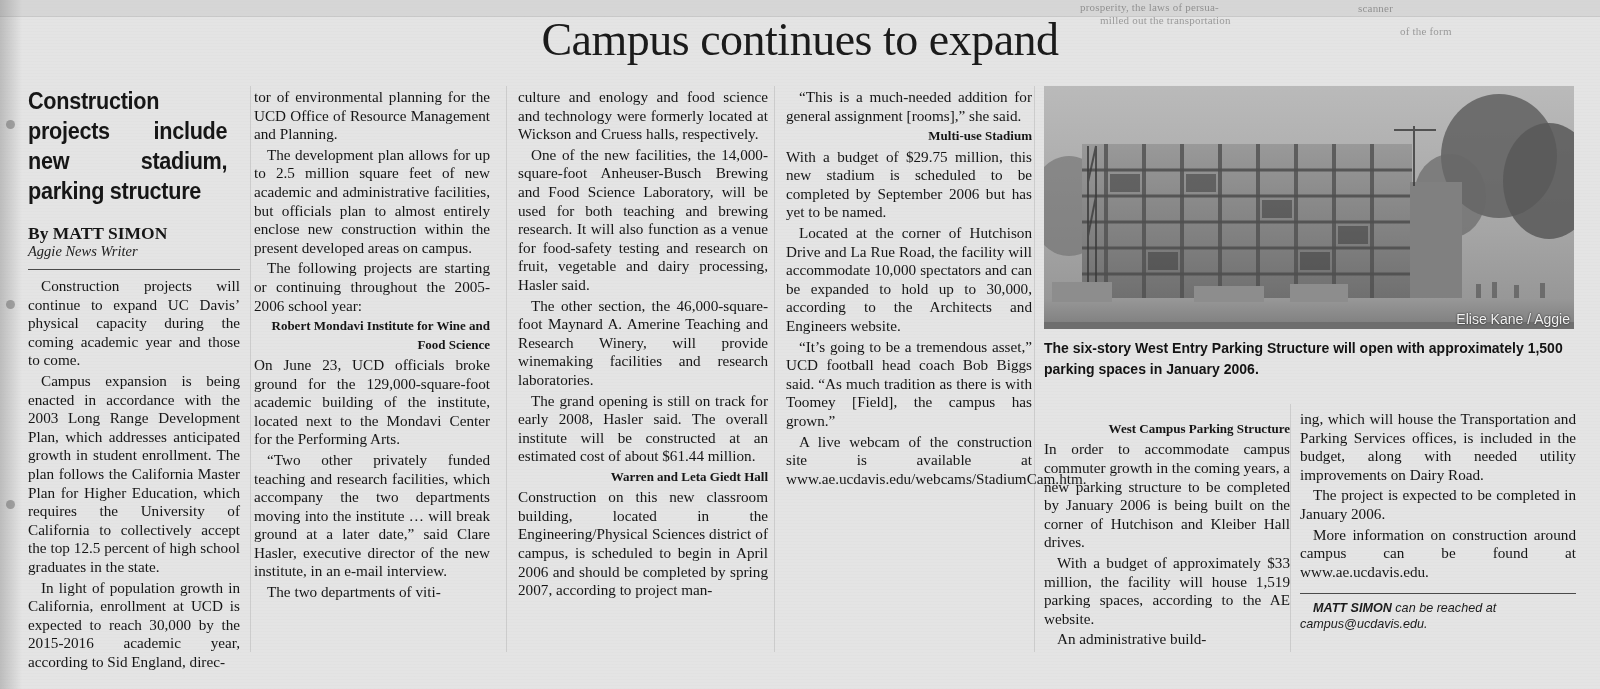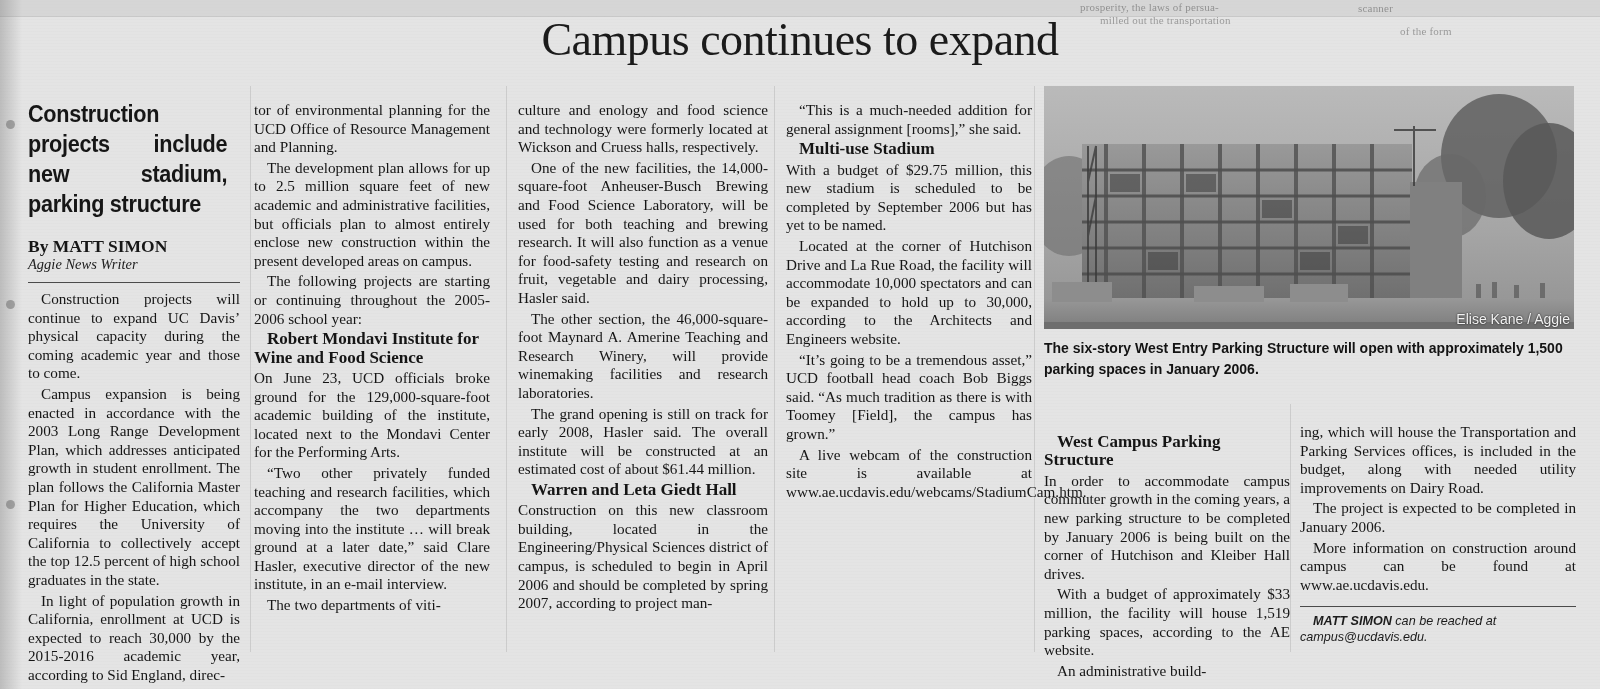--- a/index.html
+++ b/index.html
@@ -82,31 +82,30 @@
   
   .col {
     position: absolute;
     font-family: "Liberation Serif", serif;
     font-size: 15.2px;
     line-height: 18.6px;
     color: #15150f;
     text-align: justify;
     -webkit-hyphens: auto;
     hyphens: auto;
-    margin-top: 13px;
   }
   .col p { margin: 0 0 2px 0; text-indent: 13px; }
   .col p.noindent { text-indent: 0; }
   .subhead {
     font-weight: bold;
-    font-size: 17px;
+    font-size: 13px;
     line-height: 18.4px;
     margin: 7px 0 1px 0;
     text-indent: 0;
-    text-align: left;
+    text-align: right;
   }
 
   
   #col1 { left: 28px; top: 86px; width: 212px; }
   .deck {
     font-family: "Liberation Sans", sans-serif;
     font-weight: bold;
     font-size: 23px;
     line-height: 30px;
     color: #161616;

